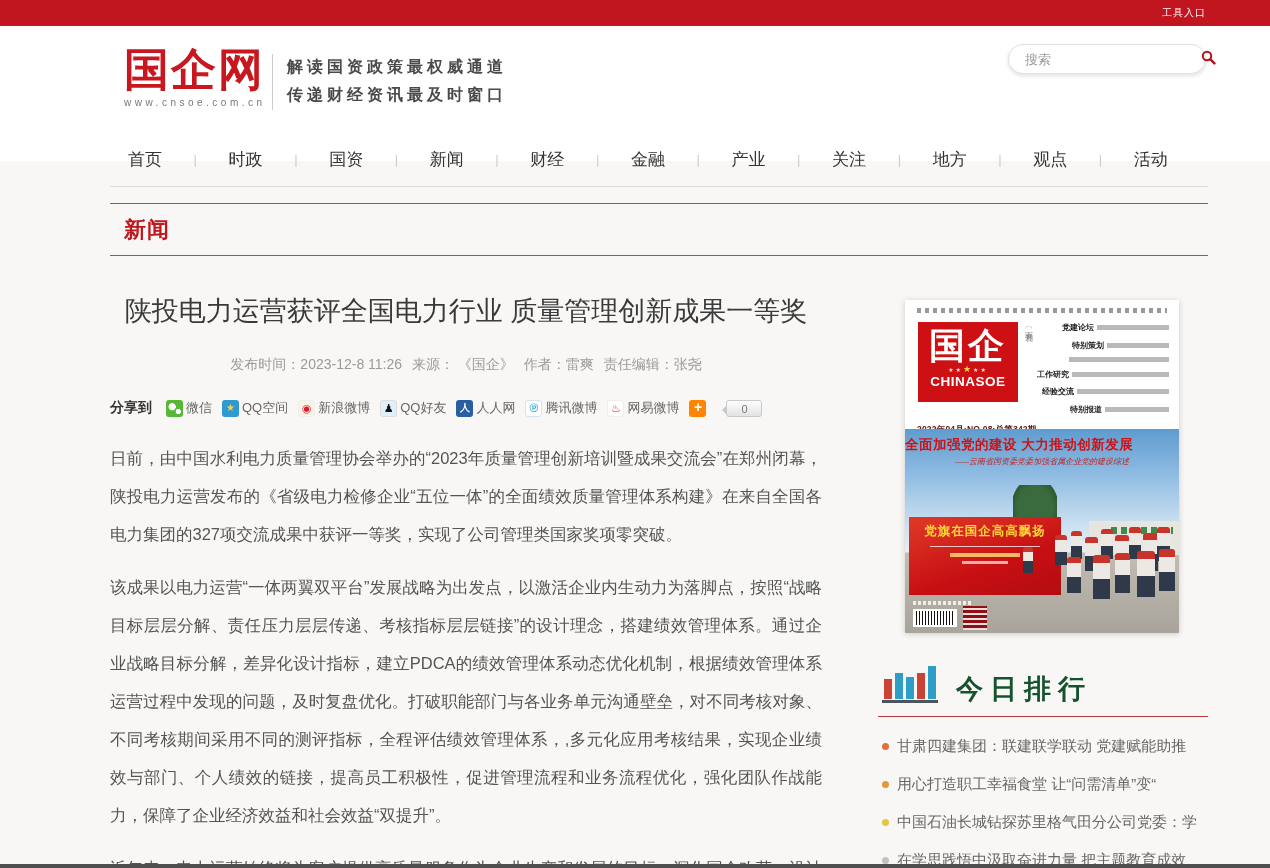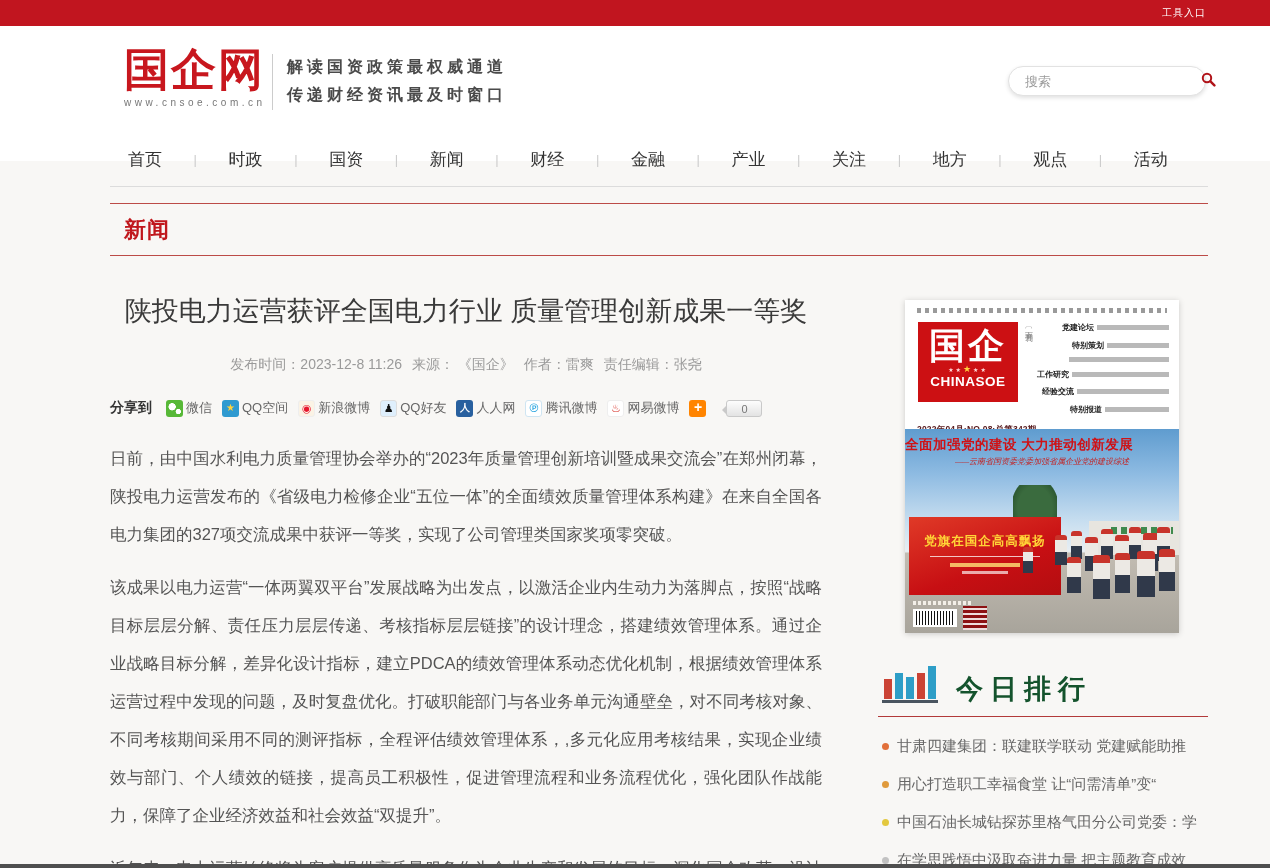--- a/index.html
+++ b/index.html
@@ -11,21 +11,21 @@
   .topbar { position:absolute; top:0; left:0; width:100%; height:26px; background:#c1151f; display:flex; align-items:center; justify-content:flex-end; padding-right:64px; }
   .topbar a { color:#ffffff; font-size:10px; text-decoration:none; letter-spacing:1px;font-family:Liberation Serif, serif; }
 
   
   .header { position:absolute; top:26px; left:0; width:100%; height:135px; background:#fff; }
   .logo { position:absolute; left:124px; top:22px; cursor:pointer; }
   .logo-text { font-size:45px; font-weight:bold; color:#c8171e; letter-spacing:2px; line-height:1; font-family:"Liberation Serif","DejaVu Serif",serif; }
   .logo-domain { margin-top:4px; font-size:10px; color:#777; letter-spacing:3.5px; }
   .logo-divider { position:absolute; left:272px; top:28px; width:1px; height:56px; background:#ccc; }
   .taglines { position:absolute; left:287px; top:27px; font-size:16px; font-weight:bold; color:#4a4a4a; letter-spacing:4px; line-height:28px; }
-  .search { position:absolute; right:64px; top:40px; width:198px; height:30px; background:#fff; border:1px solid #e2e2e2; border-radius:15px; box-shadow:0 2px 4px rgba(0,0,0,.12); display:flex; align-items:center; padding:0 10px 0 16px; }
+  .search { position:absolute; right:64px; top:18px; width:198px; height:30px; background:#fff; border:1px solid #e2e2e2; border-radius:15px; box-shadow:0 2px 4px rgba(0,0,0,.12); display:flex; align-items:center; padding:0 10px 0 16px; }
   .search input { flex:1; border:none; outline:none; font-size:13px; color:#333; background:transparent; }
   .search input::placeholder { color:#999; }
   .search-btn { border:none; background:transparent; cursor:pointer; display:flex; align-items:center; padding:0; }
 
   
   .nav { position:absolute; left:128px; top:122px; width:1040px; display:flex; align-items:center; justify-content:space-between; }
   .nav-item { font-size:17px; color:#333; text-decoration:none; cursor:pointer; }
   .nav-sep { color:#ccc; font-size:13px; }
   .header-line { position:absolute; left:110px; top:160px; width:1098px; height:1px; background:#dcdcdc; }
 
@@ -74,21 +74,21 @@
   .toc-row { display:flex; align-items:center; justify-content:flex-end; margin-bottom:6.5px; }
   .toc-row .t-label { font-size:8px; font-weight:bold; color:#1d1d1d; margin-right:3px; white-space:nowrap; }
   .toc-row .t-bar { height:5px; background:#b9b9b9; }
 
   .cover-photo { position:relative; height:204px; overflow:hidden; background:linear-gradient(180deg,#5f9ccf 0%,#8ebbe2 22%,#c9dff0 46%,#e8eef3 60%,#c2bcb2 61%,#a8a49b 100%); }
   .photo-headline { position:absolute; top:7px; width:100%; text-align:left; font-size:13.5px; font-weight:bold; color:#cf1216; letter-spacing:.5px; }
   .photo-subline { position:absolute; top:27px; width:100%; text-align:center; font-size:8px; color:#c4201f; font-family:"Liberation Serif","DejaVu Serif",serif; font-style:italic; }
   .tree { position:absolute; left:108px; top:56px; width:44px; height:52px; background:radial-gradient(ellipse at 50% 45%, #3a6b3e 0 55%, #2e5a33 75%, rgba(0,0,0,0) 78%); }
   .building { position:absolute; right:0; top:92px; width:90px; height:34px; background:#e7e5df; }
   .building .sign { position:absolute; right:6px; top:6px; width:62px; height:7px; background:repeating-linear-gradient(90deg,#3f8a4d 0 6px, rgba(0,0,0,0) 6px 10px); }
-  .stage { position:absolute; left:4px; top:88px; width:152px; height:78px; background:linear-gradient(160deg,#e03a27 0%, #c70f13 60%, #b30d10 100%); padding-top:16px; }
+  .stage { position:absolute; left:4px; top:88px; width:152px; height:78px; background:linear-gradient(160deg,#e03a27 0%, #c70f13 60%, #b30d10 100%); padding-top:6px; }
   .stage .stage-title { text-align:center; font-size:12.5px; font-weight:bold; color:#ffd437; letter-spacing:1px; }
   .stage .stage-wave { margin:6px auto 0; width:72%; height:1px; background:rgba(255,255,255,.75); }
   .stage .stage-sub { margin:6px auto 0; width:46%; height:4px; background:rgba(255,228,120,.8); }
   .stage .stage-sub2 { margin:4px auto 0; width:30%; height:3px; background:rgba(255,255,255,.65); }
   .person { position:absolute; border-radius:3px 3px 0 0; }
   .stage-microtext { position:absolute; left:8px; top:172px; width:58px; height:4px; background:repeating-linear-gradient(90deg,#f3efe8 0 3px, rgba(0,0,0,0) 3px 5px); }
   .barcode { position:absolute; left:8px; top:180px; width:44px; height:18px; background:#fff; padding:2px 3px; }
   .barcode i { display:block; width:100%; height:100%; background:repeating-linear-gradient(90deg,#111 0 1px, rgba(0,0,0,0) 1px 3px); }
   .qrcode { position:absolute; left:58px; top:177px; width:24px; height:24px; background:#8c1113; background-image:repeating-linear-gradient(0deg, rgba(255,255,255,.85) 0 2px, rgba(0,0,0,0) 2px 5px), repeating-linear-gradient(90deg, rgba(140,17,19,1) 0 2px, rgba(0,0,0,0) 2px 5px); }
 

